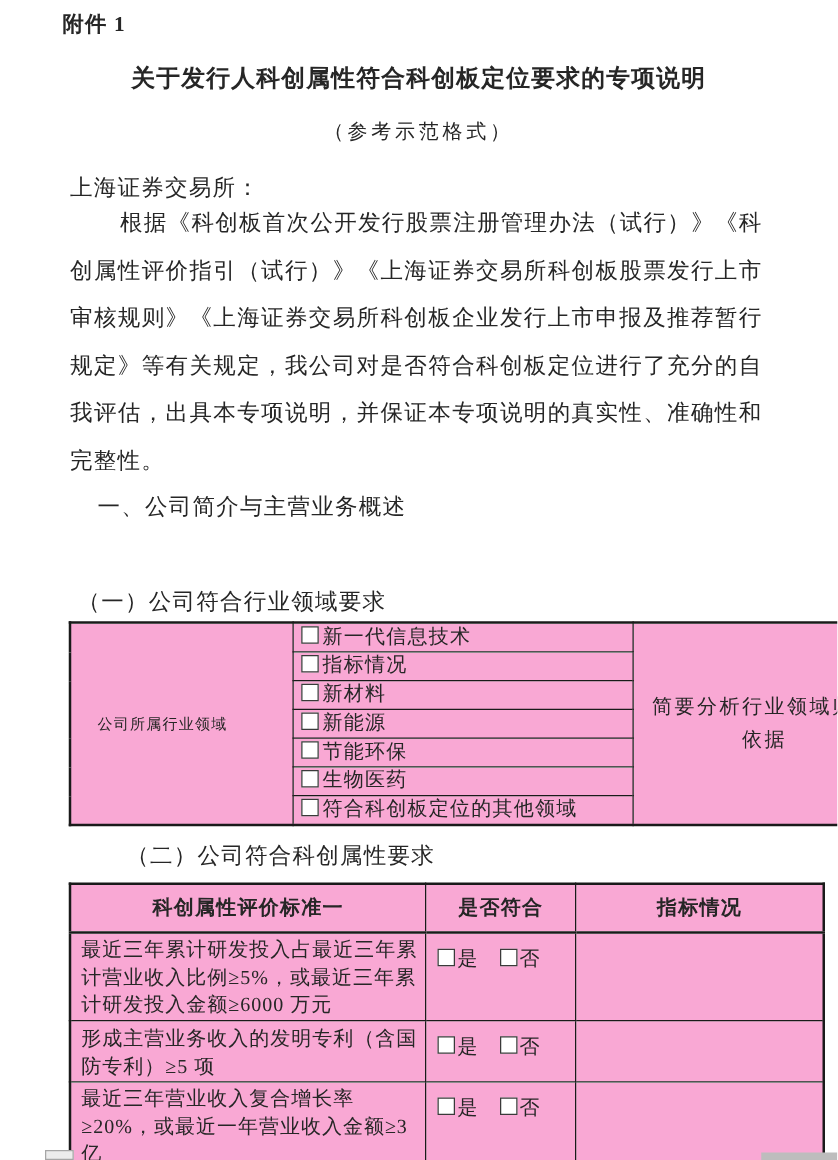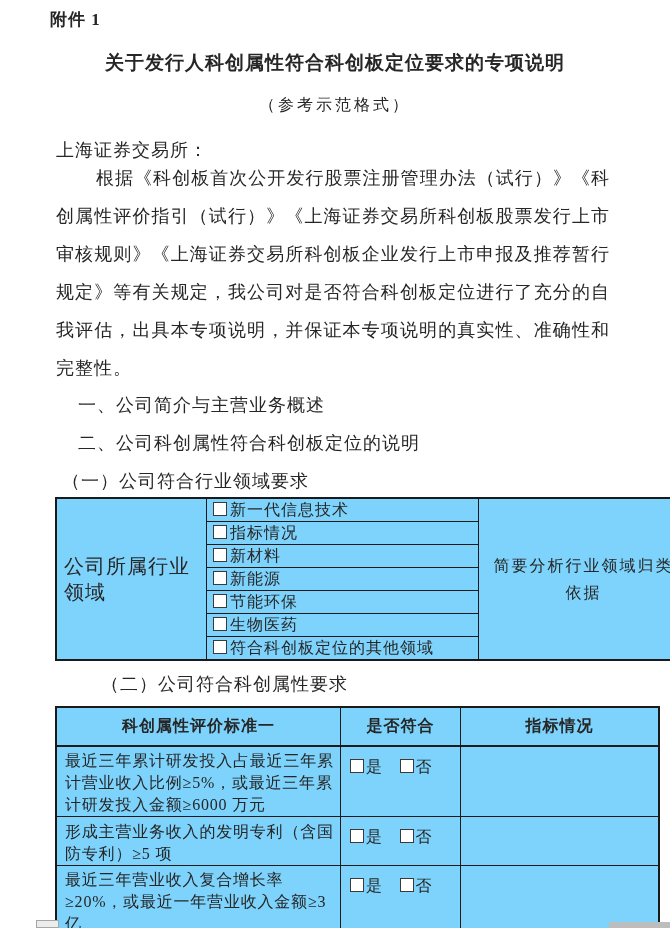--- a/index.html
+++ b/index.html
@@ -27,27 +27,27 @@
   .sec-2{left:78px;top:433px;}
   .sec-2-1{left:62px;top:471px;}
   .sec-2-2{left:62px;top:674px;margin-left:39px;}
 
   table.tbl{
     border-collapse:collapse;table-layout:fixed;
     border:2px solid #1a1a1a;
     font-family:"Liberation Serif","DejaVu Serif",serif;
     color:#262626;
   }
-  .tbl td,.tbl th{border:1px solid #1a1a1a;overflow:hidden;background:#7dd3fc;}
+  .tbl td,.tbl th{border:1px solid #1a1a1a;overflow:hidden;background:#f9a8d4;}
 
   
   .tbl1{left:55px;top:497px;width:593px;}
   .tbl1 .rowhead{
-    width:135px;font-size:20px;letter-spacing:1px;
-    padding:0 7px;text-align:left;vertical-align:middle;line-height:26px;
+    width:135px;font-size:12px;letter-spacing:1px;
+    padding:0 21px;text-align:left;vertical-align:middle;line-height:26px;
   }
   .tbl1 .opt{
     width:265px;height:22px;font-size:16px;letter-spacing:1px;
     padding:0 0 0 6px;text-align:left;vertical-align:middle;line-height:20px;
   }
   .tbl1 .note{
     width:193px;font-size:16px;letter-spacing:2px;
     text-align:center;vertical-align:middle;line-height:27px;padding:0 8px;
   }
 
@@ -98,21 +98,20 @@
 
   <div class="abs doc-title">关于发行人科创属性符合科创板定位要求的专项说明</div>
 
   <div class="abs doc-subtitle">（参考示范格式）</div>
 
   <div class="abs salutation">上海证券交易所：</div>
 
   <div class="abs intro">根据《科创板首次公开发行股票注册管理办法（试行）》《科创属性评价指引（试行）》《上海证券交易所科创板股票发行上市审核规则》《上海证券交易所科创板企业发行上市申报及推荐暂行规定》等有关规定，我公司对是否符合科创板定位进行了充分的自我评估，出具本专项说明，并保证本专项说明的真实性、准确性和完整性。</div>
 
   <div class="abs section sec-1">一、公司简介与主营业务概述</div>
-  <div class="abs section sec-2">二、公司科创属性符合科创板定位的说明</div>
   <div class="abs section sec-2-1">（一）公司符合行业领域要求</div>
 
   <table class="abs tbl tbl1">
     <tbody>
         <tr>
       <td class="rowhead" rowspan="7">公司所属行业领域</td>
       <td class="opt">
         <span class="cb"></span><span>新一代信息技术</span>
       </td>
       <td class="note" rowspan="7">简要分析行业领域归类依据</td>

